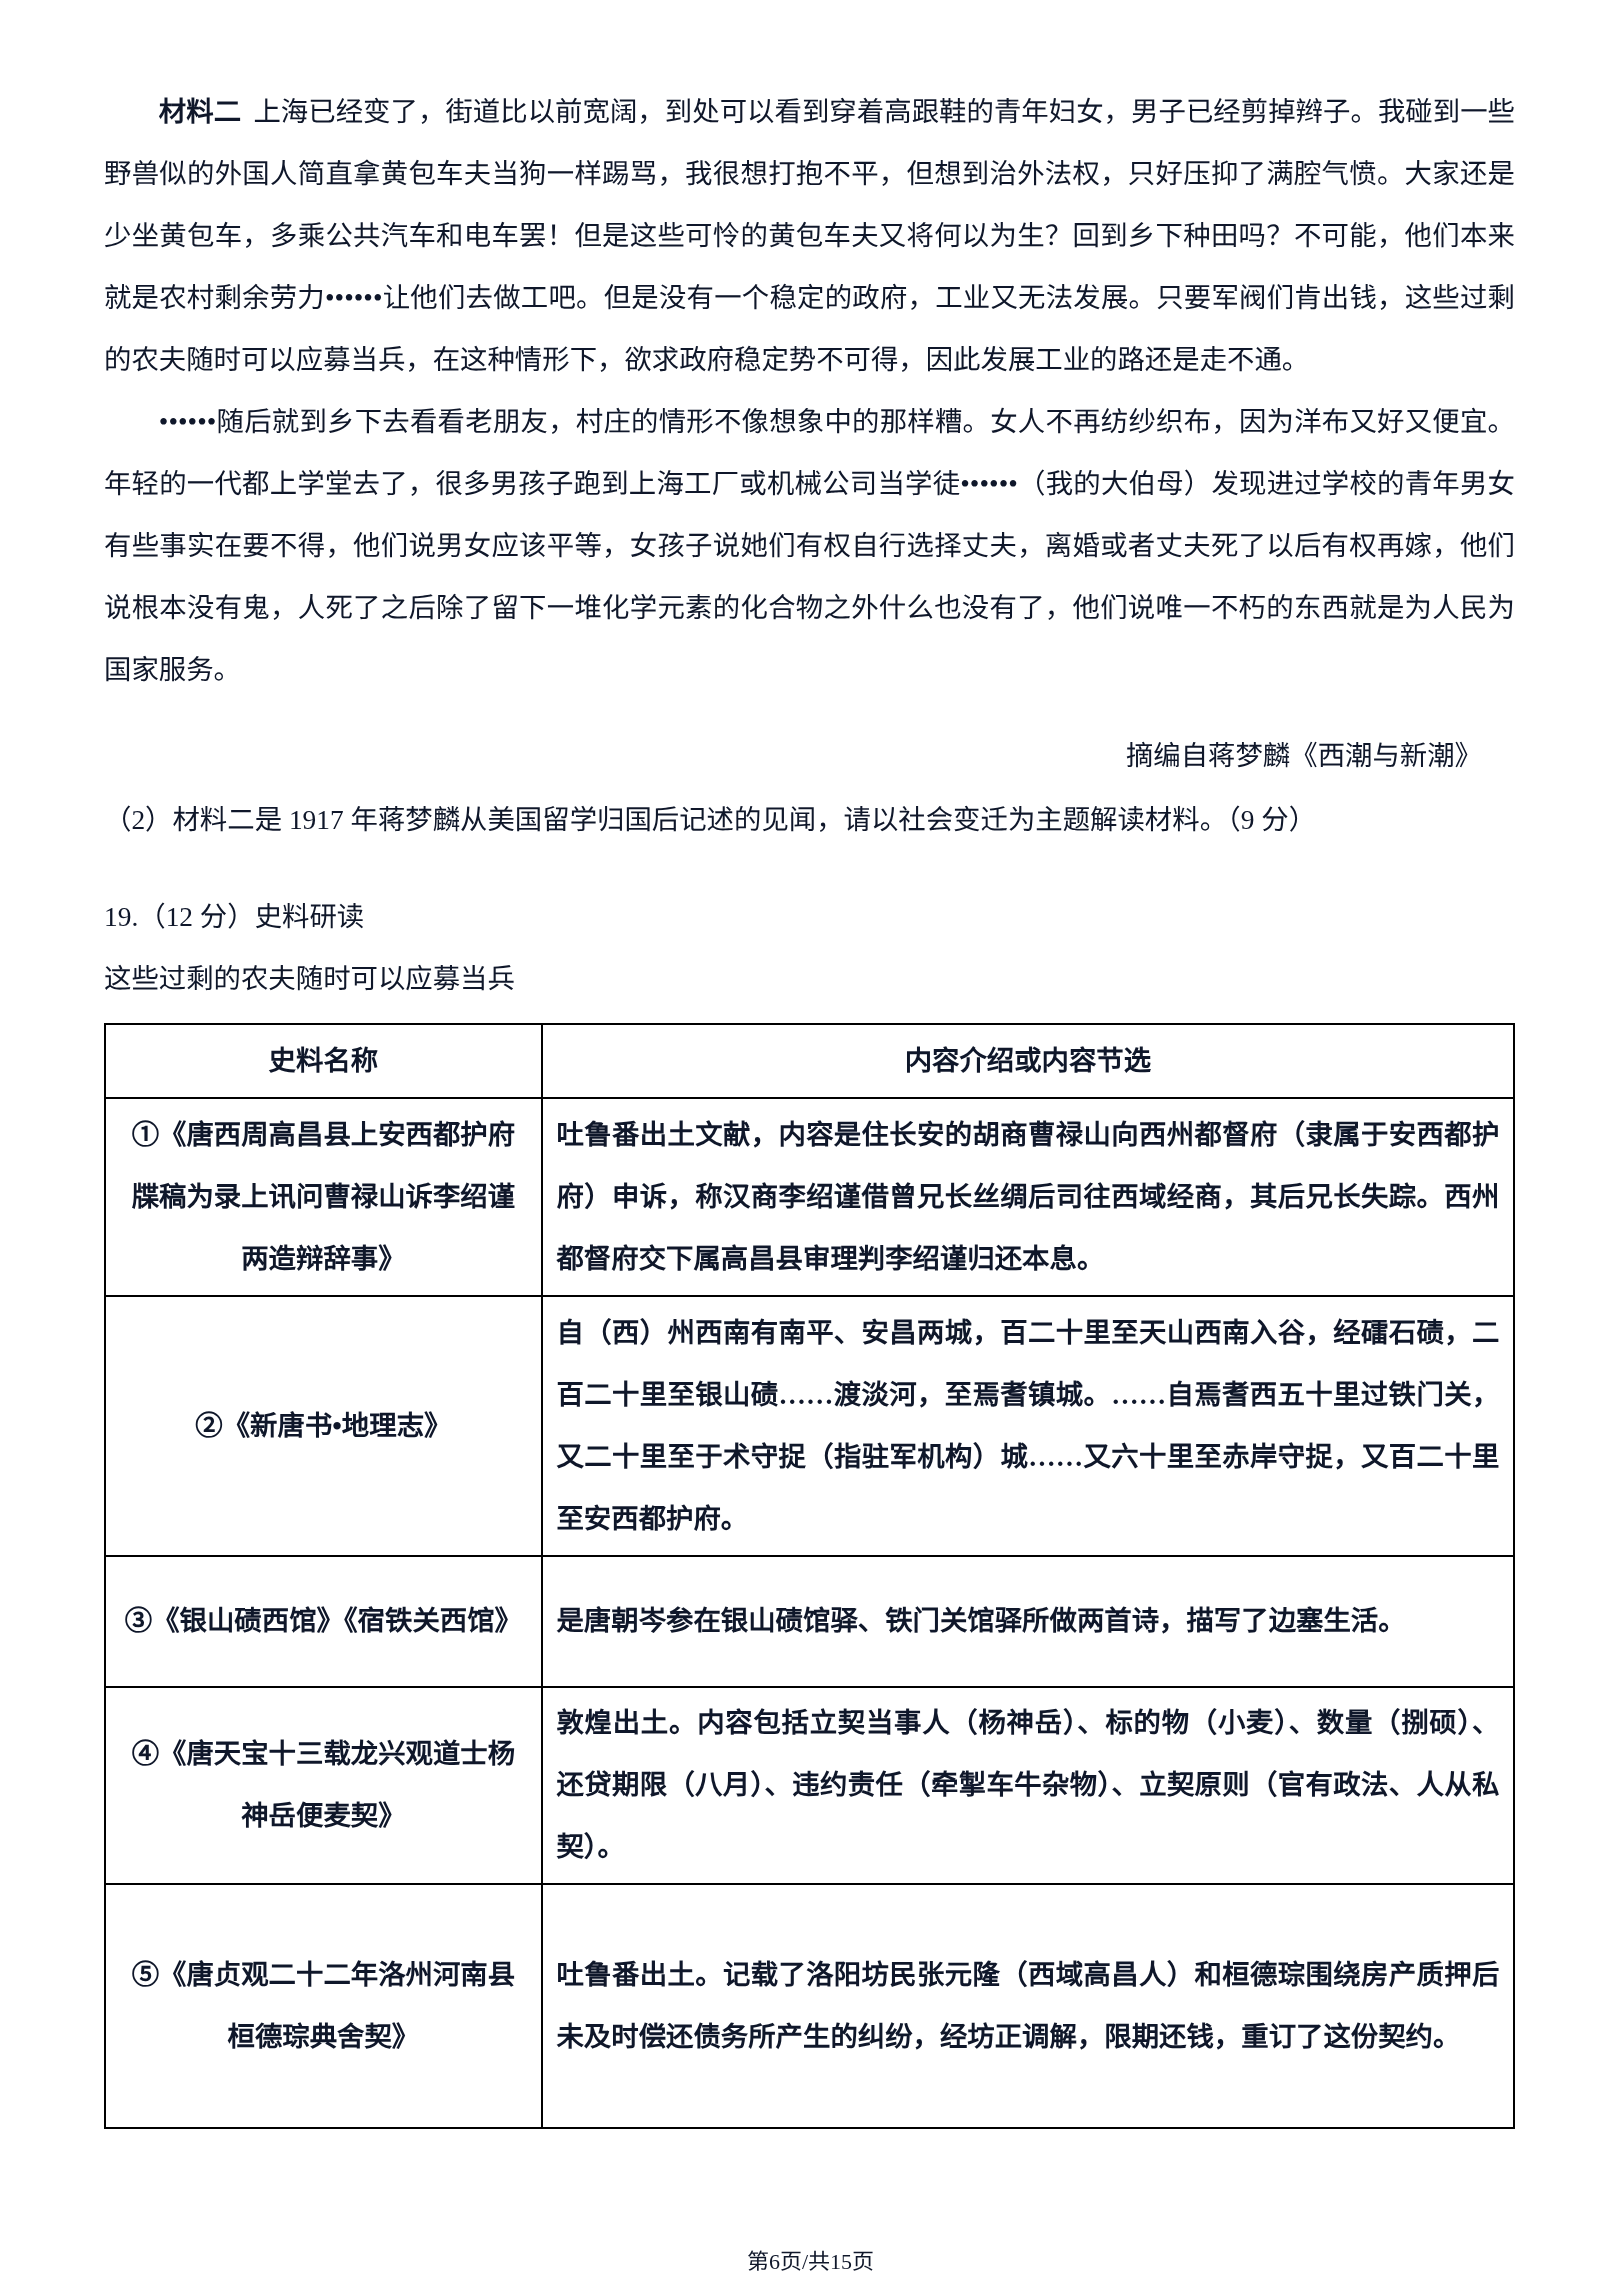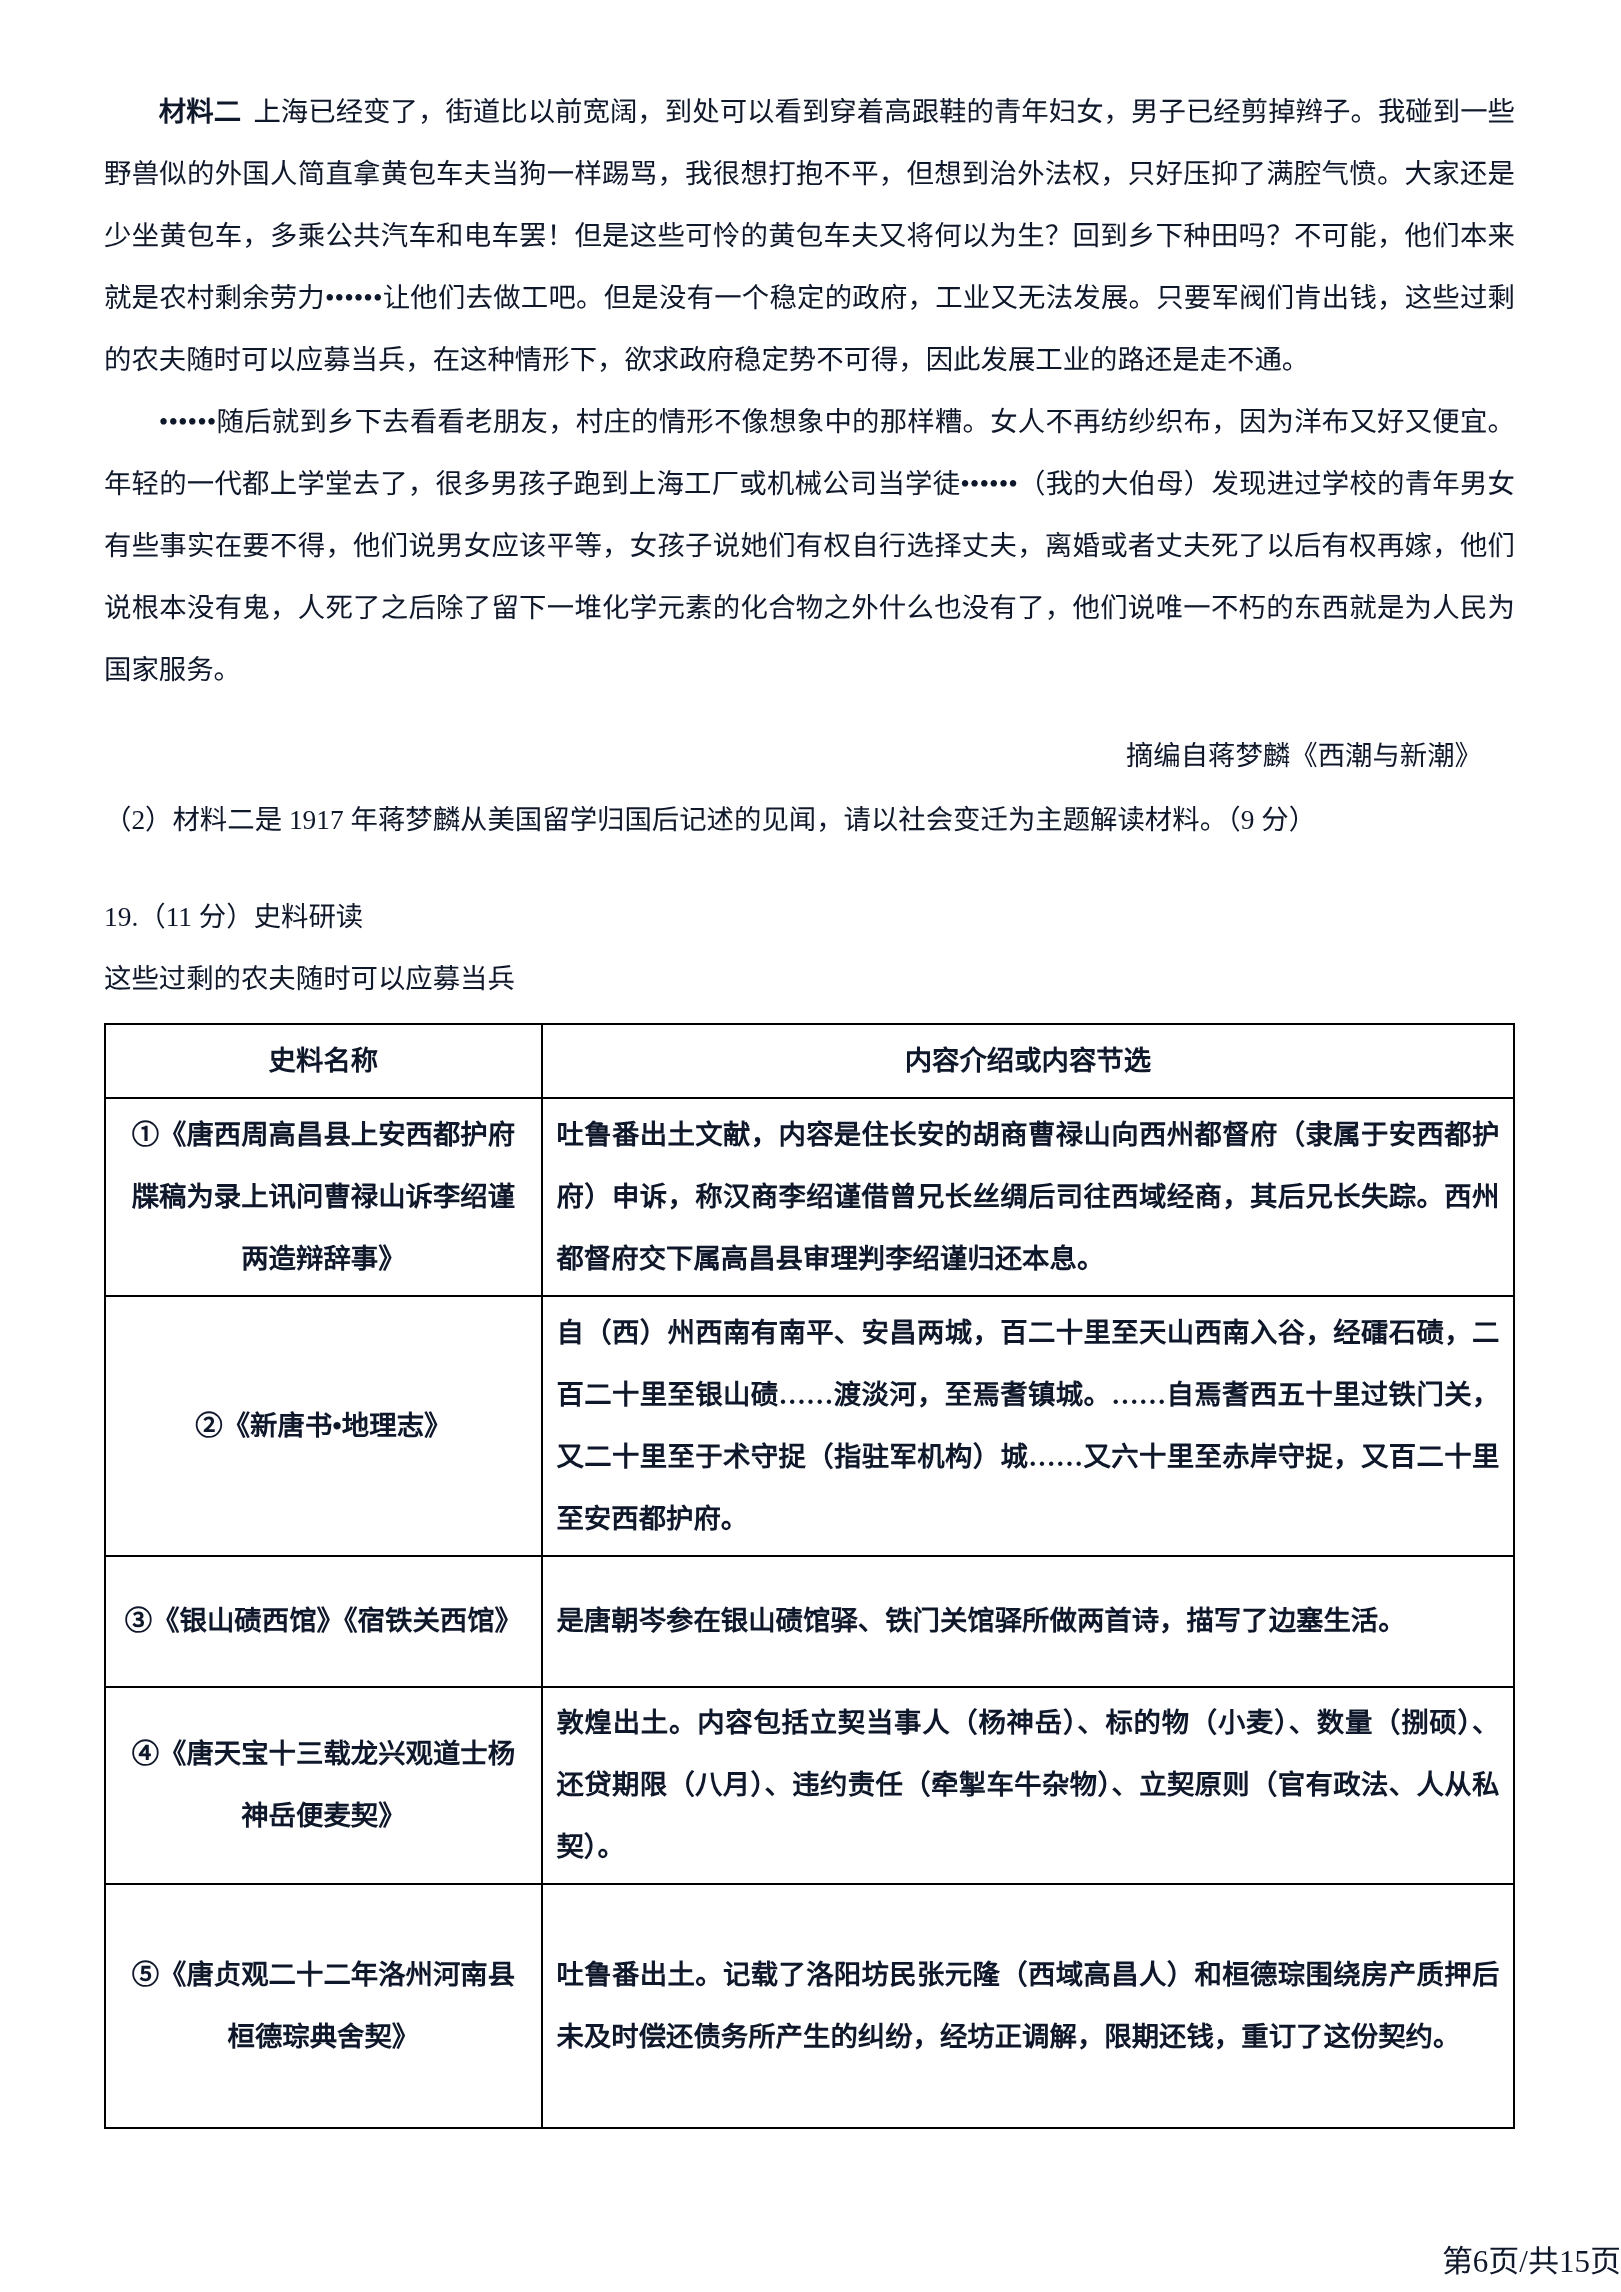--- a/index.html
+++ b/index.html
@@ -49,39 +49,39 @@
   .row-1 td { height: 190px; }
   .row-2 td { height: 247px; }
   .row-3 td { height: 131px; }
   .row-4 td { height: 190px; }
   .row-5 td { height: 244px; }
   .footer {
     position: absolute;
     bottom: 11.8px;
     left: 0;
     width: 100%;
-    text-align: right;
-    font-size: 31px;
+    text-align: center;
+    font-size: 22px;
     line-height: 39px;
   }
 </style>
 </head>
 <body>
 
 <div class="page">
 
   <p class="para indent"><span class="mat-label">材料二</span><span>上海已经变了，街道比以前宽阔，到处可以看到穿着高跟鞋的青年妇女，男子已经剪掉辫子。我碰到一些野兽似的外国人简直拿黄包车夫当狗一样踢骂，我很想打抱不平，但想到治外法权，只好压抑了满腔气愤。大家还是少坐黄包车，多乘公共汽车和电车罢！但是这些可怜的黄包车夫又将何以为生？回到乡下种田吗？不可能，他们本来就是农村剩余劳力••••••让他们去做工吧。但是没有一个稳定的政府，工业又无法发展。只要军阀们肯出钱，这些过剩的农夫随时可以应募当兵，在这种情形下，欲求政府稳定势不可得，因此发展工业的路还是走不通。</span></p>
 
   <p class="para indent">••••••随后就到乡下去看看老朋友，村庄的情形不像想象中的那样糟。女人不再纺纱织布，因为洋布又好又便宜。年轻的一代都上学堂去了，很多男孩子跑到上海工厂或机械公司当学徒••••••（我的大伯母）发现进过学校的青年男女有些事实在要不得，他们说男女应该平等，女孩子说她们有权自行选择丈夫，离婚或者丈夫死了以后有权再嫁，他们说根本没有鬼，人死了之后除了留下一堆化学元素的化合物之外什么也没有了，他们说唯一不朽的东西就是为人民为国家服务。</p>
 
   <p class="citation">摘编自蒋梦麟《西潮与新潮》</p>
 
   <p class="para question2">（2）材料二是 1917 年蒋梦麟从美国留学归国后记述的见闻，请以社会变迁为主题解读材料。（9 分）</p>
 
-  <p class="para q19-heading">19.（11 分）史料研读</p>
+  <p class="para q19-heading">19.（12 分）史料研读</p>
 
   <p class="para">这些过剩的农夫随时可以应募当兵</p>
 
   <table class="sources-table">
     <thead>
       <tr>
         <th class="col-name">史料名称</th>
         <th>内容介绍或内容节选</th>
       </tr>
     </thead>

